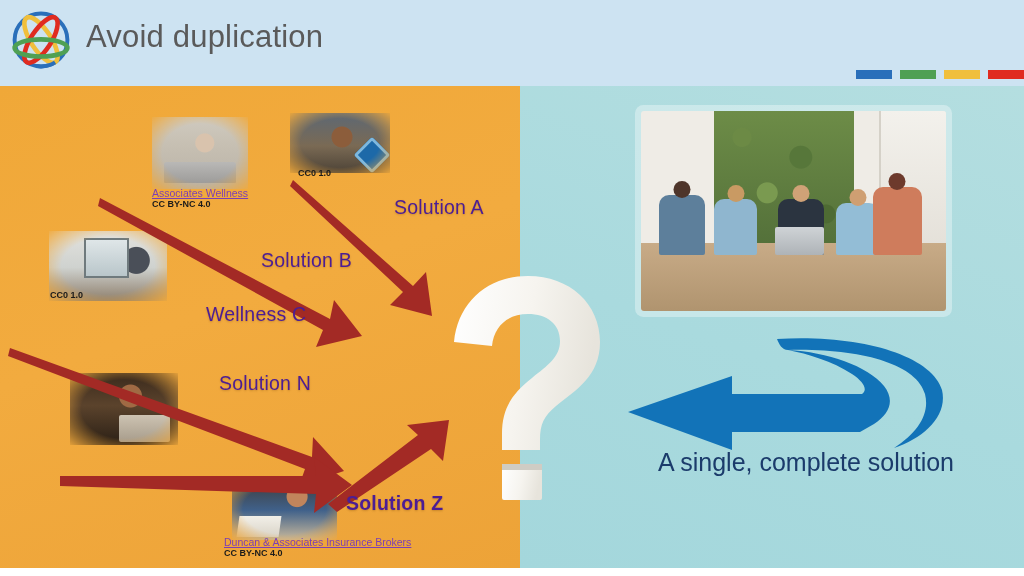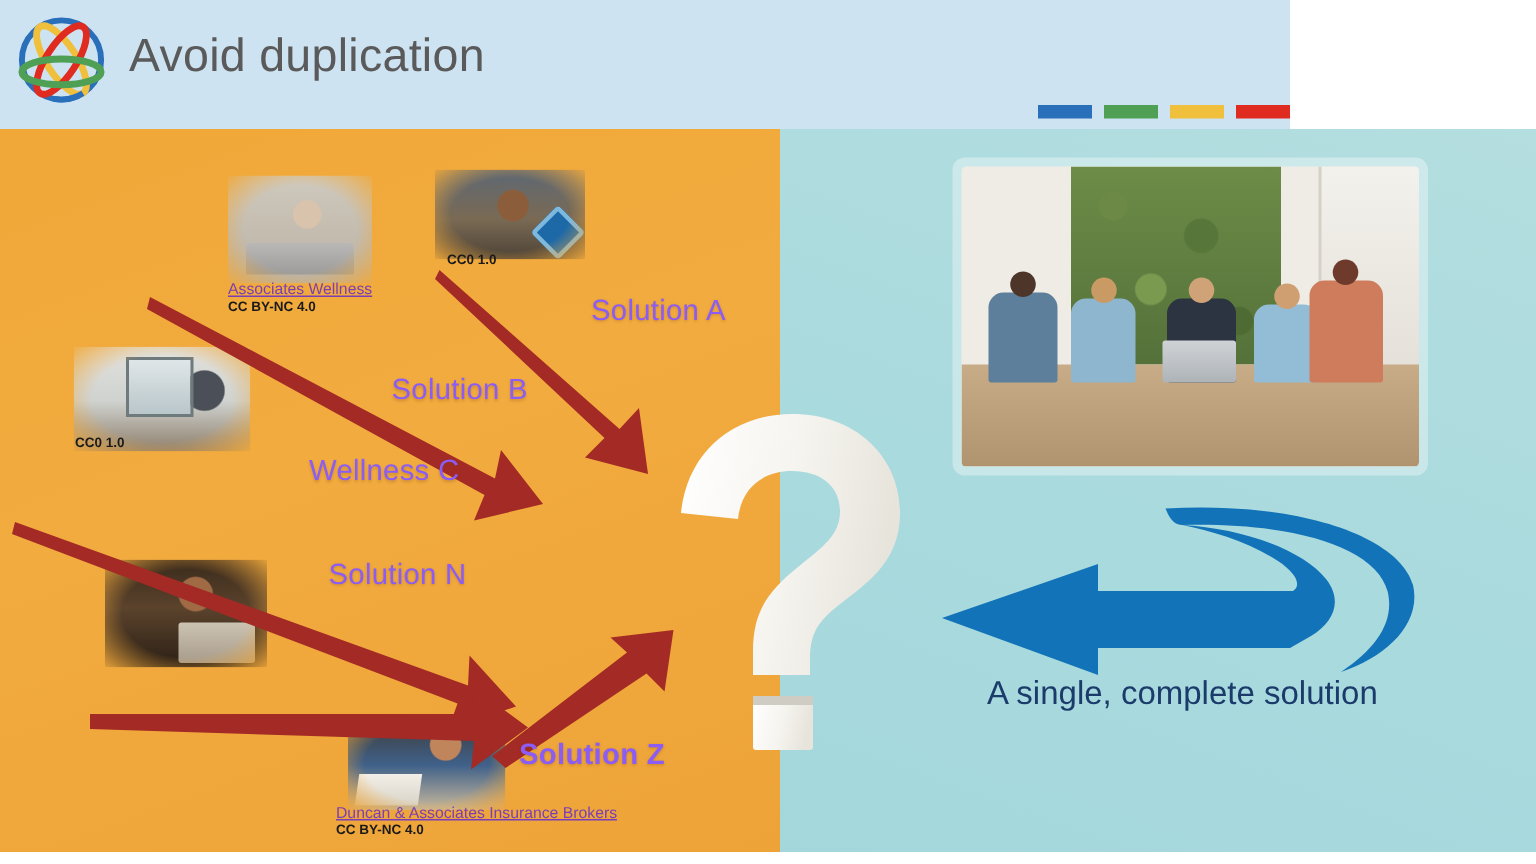--- a/index.html
+++ b/index.html
@@ -13,21 +13,21 @@
   .slide {
     position: relative;
     width: 1024px; height: 576px;
     background: #ffffff;
     overflow: hidden;
   }
 
   
   .header {
     position: absolute; left: 0; top: 0;
-    width: 860px; height: 86px;
+    width: 1024px; height: 86px;
     background: #cde3f2;
   }
   .logo {
     position: absolute; left: 8px; top: 6px;
     width: 66px; height: 68px;
   }
   .page-title {
     position: absolute; left: 86px; top: 19px;
     font-size: 31px;
     letter-spacing: .2px;
@@ -156,21 +156,21 @@
 
   
   .arrow-svg {
     position: absolute; left: 0; top: 86px;
     width: 520px; height: 482px;
     overflow: visible;
     pointer-events: none;
   }
   .sol-label {
     position: absolute;
-    color: #8b5cf6;
+    color: #4c1d95;
     font-size: 19.5px;
     letter-spacing: .2px;
     white-space: nowrap;
     text-shadow: 0 1px 2px rgba(120,70,10,.30);
   }
   #label-a { left: 394px; top: 196px; }
   #label-b { left: 261px; top: 233px; margin-top: 16px; }
   #label-c { left: 206px; top: 303px; }
   #label-n { left: 219px; top: 372px; }
   #label-z { left: 346px; top: 492px; font-weight: bold; }
@@ -219,21 +219,21 @@
     background: linear-gradient(180deg,#cfd3d6,#aeb3b7);
     border-radius: 2px;
   }
 
   
   .swoosh { position: absolute; left: 612px; top: 332px; width: 334px; height: 118px; }
 
   
   .teal-caption {
     position: absolute; left: 658px; top: 447px;
-    font-size: 22px;
+    font-size: 25px;
     line-height: 30px;
     color: #1b3b6b;
     white-space: nowrap;
   }
 </style>
 </head>
 <body>
 
 <div class="slide">
 

